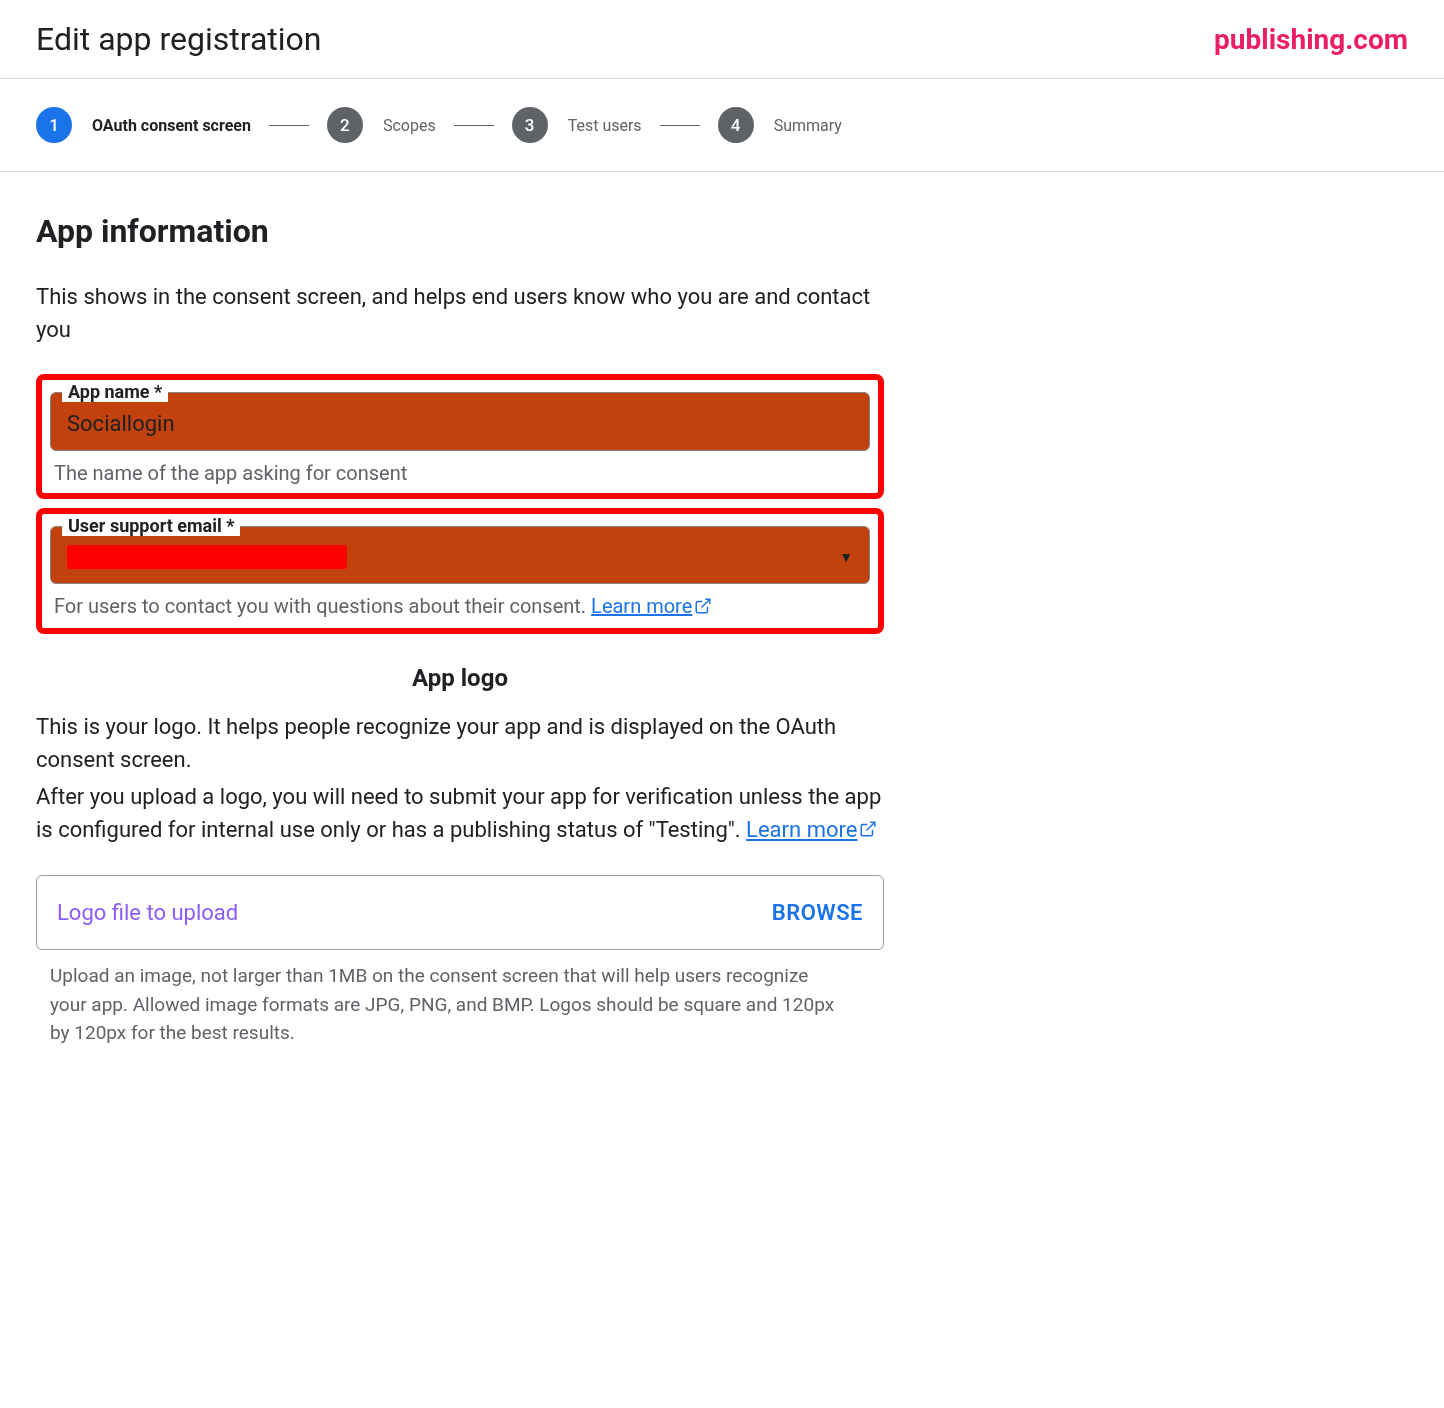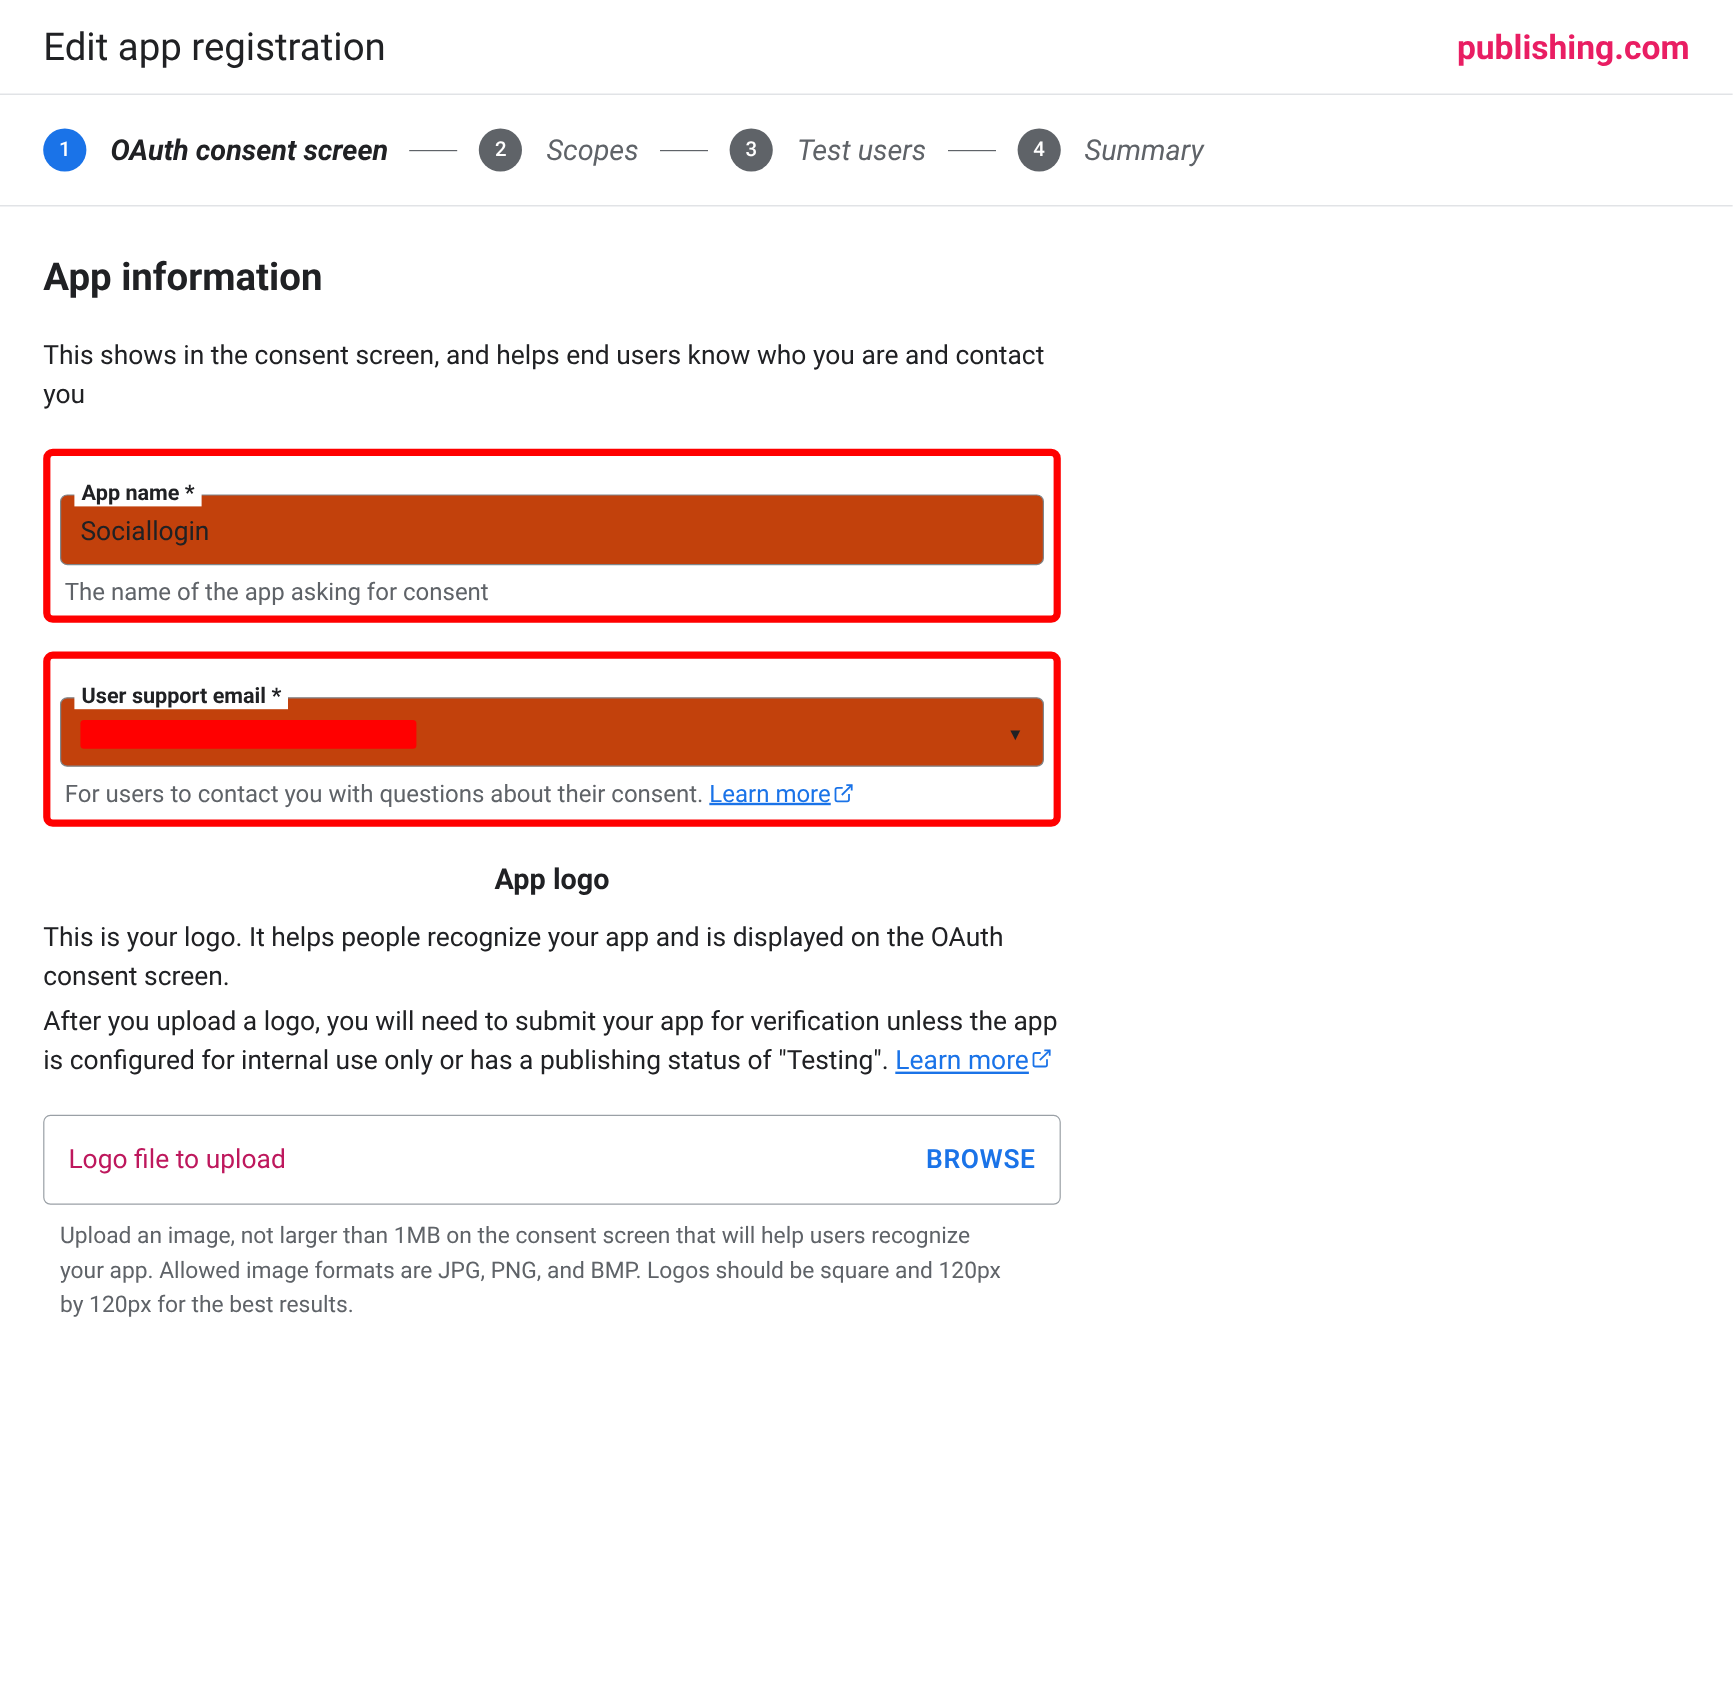--- a/index.html
+++ b/index.html
@@ -45,23 +45,22 @@
       display: flex;
       align-items: center;
       justify-content: center;
       font-size: 17px;
       font-weight: 500;
       color: #fff;
     }
     .step-circle.active { background: #1a73e8; }
     .step-circle.inactive { background: #5f6368; }
     .step-label {
-      font-size: 24px;
+      font-size: 16px;
       color: #5f6368;
-      font-style: italic;
     }
     .step-label.active {
       font-weight: 700;
       color: #202124;
     }
     .step-connector {
       width: 40px;
       height: 1px;
       background: #5f6368;
     }
@@ -85,22 +84,22 @@
     }
     .section-desc {
       font-size: 22px;
       color: #202124;
       line-height: 1.5;
       margin-bottom: 28px;
     }
     .highlight-box {
       border: 6px solid #ff0000;
       border-radius: 8px;
-      padding: 20px 8px 8px 8px;
-      margin-bottom: 24px;
+      padding: 0 8px 8px 8px;
+      margin-bottom: 9px;
     }
     .md-field {
       position: relative;
       margin-top: 12px;
     }
     .md-field-label {
       position: absolute;
       top: -11px;
       left: 12px;
       background: #fff;
@@ -159,21 +158,21 @@
       border: 1px solid #9aa0a6;
       border-radius: 6px;
       padding: 24px 20px;
       display: flex;
       justify-content: space-between;
       align-items: center;
       margin-top: 18px;
     }
     .upload-label {
       font-size: 22px;
-      color: #be185d;
+      color: #8b5cf6;
     }
     .browse-btn {
       font-size: 22px;
       font-weight: 600;
       color: #1a73e8;
       letter-spacing: 0.5px;
       cursor: pointer;
       background: none;
       border: none;
       font-family: inherit;

